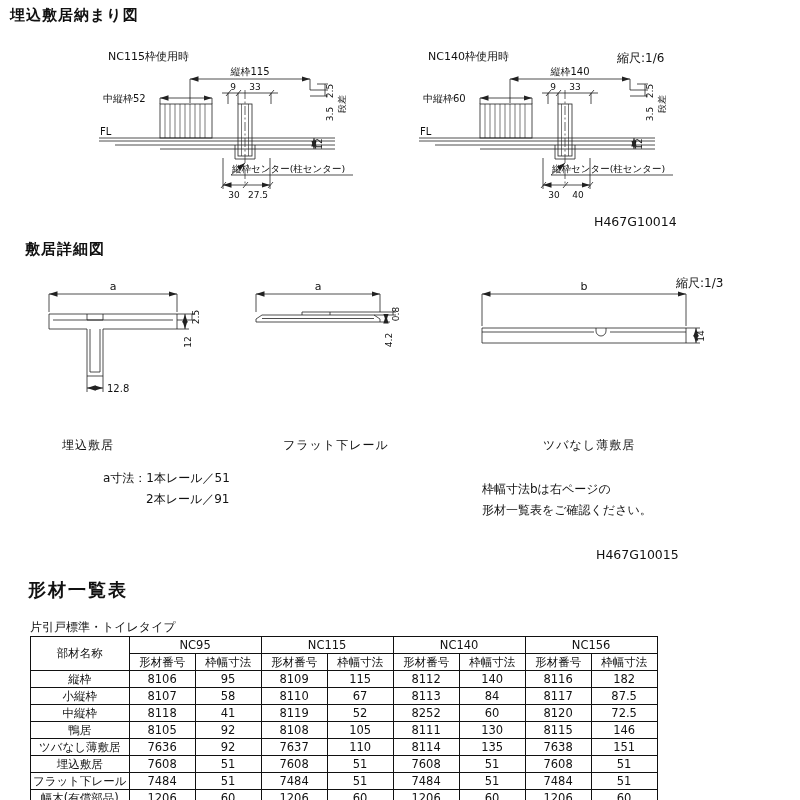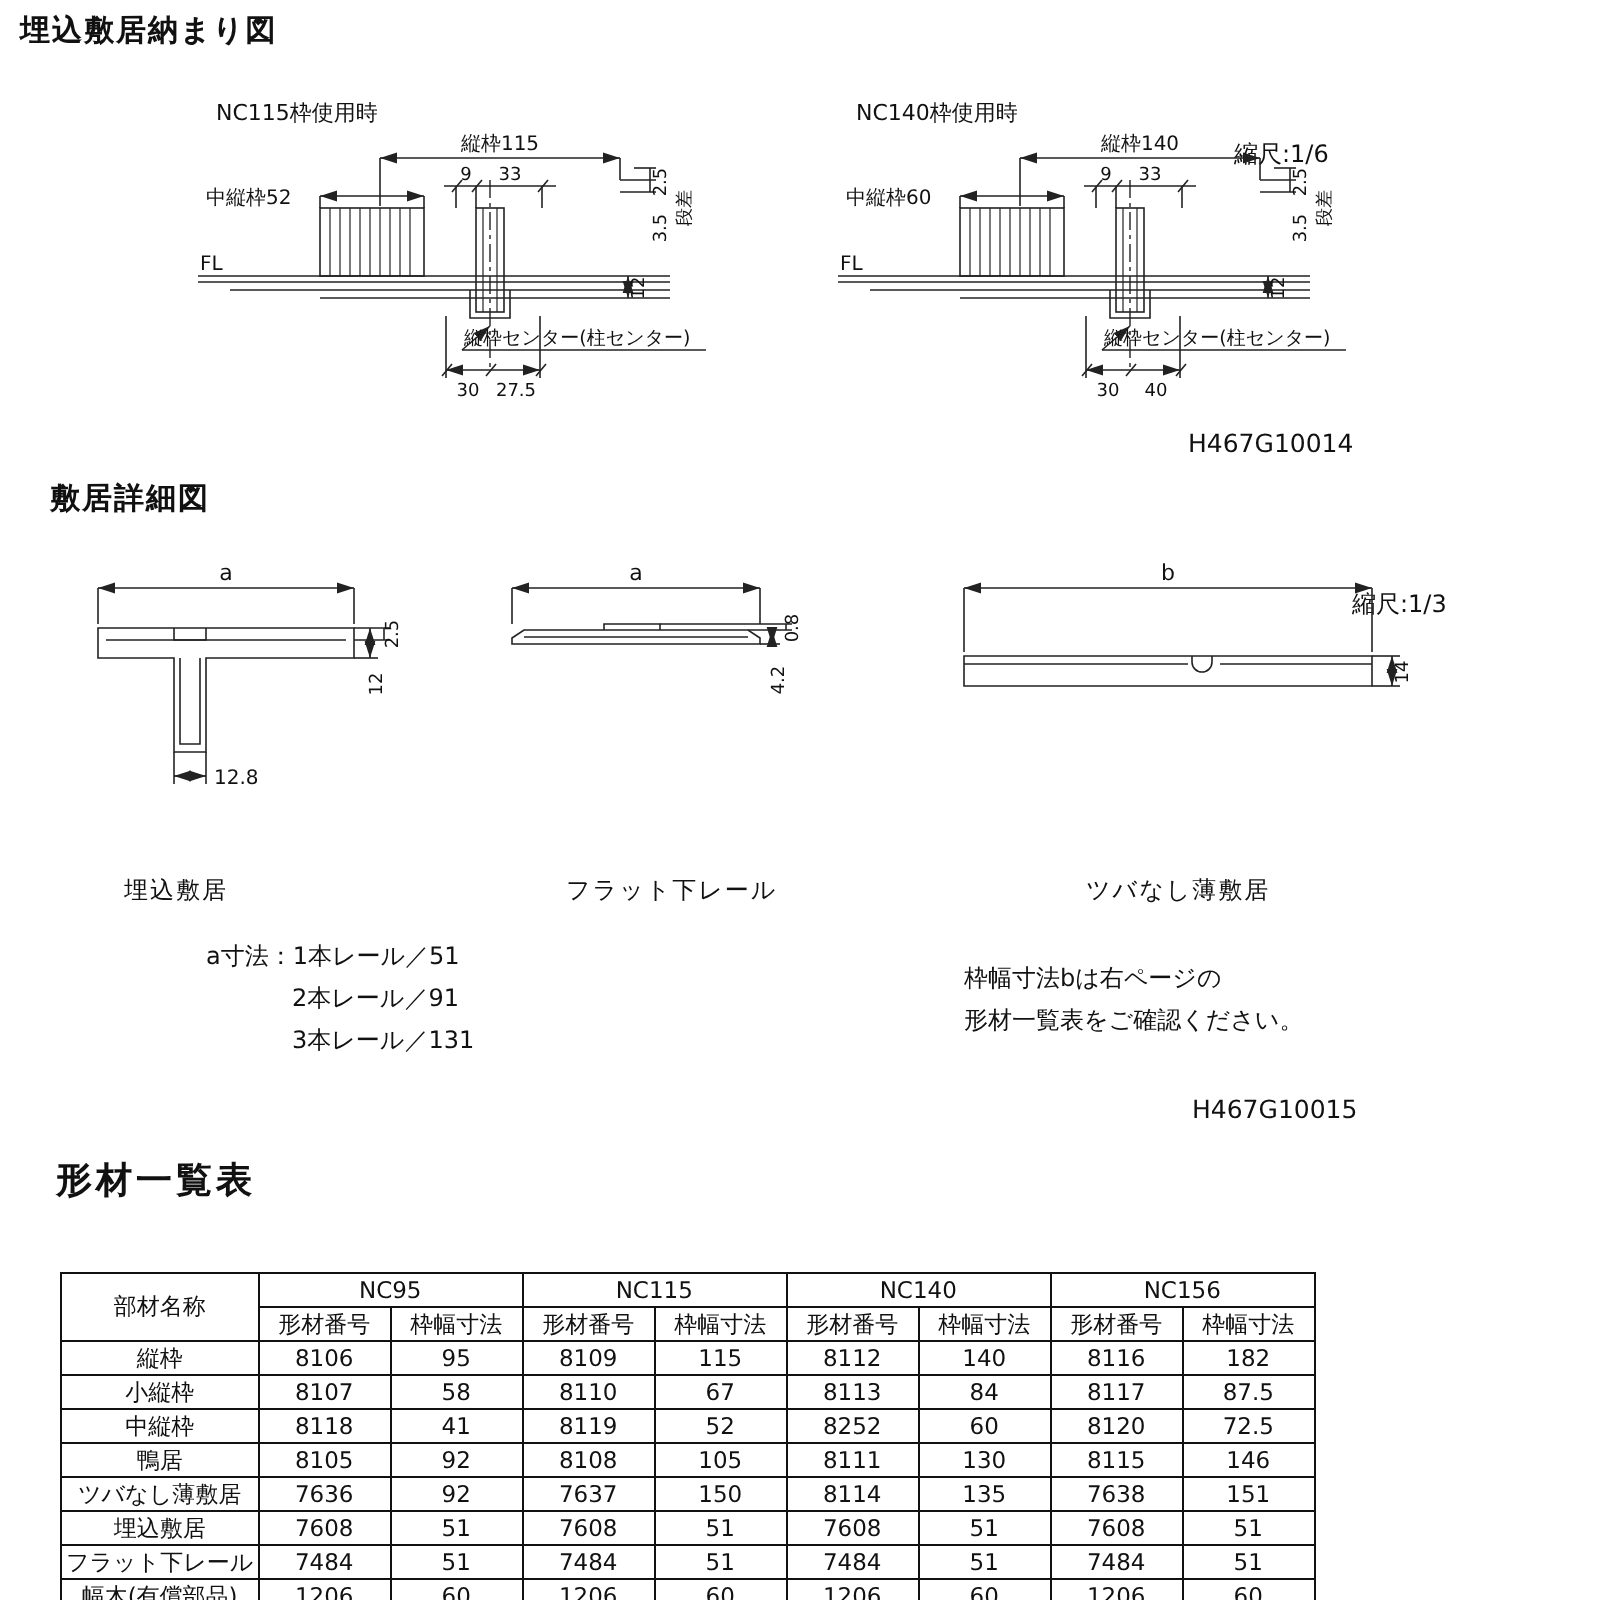--- a/index.html
+++ b/index.html
@@ -4,21 +4,21 @@
 <style>
   html,body{margin:0;padding:0;}
   body{
     width:800px;height:800px;background:#ffffff;color:#111;
     font-family:"DejaVu Sans","Liberation Sans",sans-serif;
     position:relative;overflow:hidden;
   }
   .abs{position:absolute;}
   .sec-heading{font-size:15px;font-weight:bold;letter-spacing:1px;text-align:right;}
   .big-heading{font-size:18px;font-weight:bold;letter-spacing:2px;}
-  .small{font-size:12px;margin-top:19px;}
+  .small{font-size:12px;}
   .code{font-size:12.5px;}
   .profile-label{font-size:12px;letter-spacing:1px;}
   .note{font-size:12px;line-height:21px;}
   .note .indent{padding-left:43px;}
   svg{overflow:visible;display:block;}
   svg text{fill:#111;font-family:"DejaVu Sans","Liberation Sans",sans-serif;}
   .t9{font-size:9px;}
   .t95{font-size:9.5px;}
   .t10{font-size:10px;}
   .t11{font-size:11px;}
@@ -305,21 +305,20 @@
   <text class="t9 mid" transform="rotate(-90 234 58)" x="234" y="58">14</text>
 </svg>
 
 <div class="abs profile-label" style="left:62px;top:437px;">埋込敷居</div>
 <div class="abs profile-label" style="left:283px;top:437px;">フラット下レール</div>
 <div class="abs profile-label" style="left:543px;top:437px;">ツバなし薄敷居</div>
 
 <div class="abs note" style="left:103px;top:468px;">
   <div>a寸法：1本レール／51</div>
   <div class="indent">2本レール／91</div>
-  <div class="indent">3本レール／131</div>
 </div>
 
 <div class="abs note" style="left:482px;top:479px;">
   <div>枠幅寸法bは右ページの</div>
   <div>形材一覧表をご確認ください。</div>
 </div>
 
 <div class="abs big-heading" style="left:28px;top:578px;">形材一覧表</div>
 <div class="abs small" style="left:30px;top:619px;">片引戸標準・トイレタイプ</div>
 
@@ -398,21 +397,21 @@
           <td>8111</td>
           <td>130</td>
           <td>8115</td>
           <td>146</td>
         </tr>
         <tr>
           <td>ツバなし薄敷居</td>
           <td>7636</td>
           <td>92</td>
           <td>7637</td>
-          <td>150</td>
+          <td>110</td>
           <td>8114</td>
           <td>135</td>
           <td>7638</td>
           <td>151</td>
         </tr>
         <tr>
           <td>埋込敷居</td>
           <td>7608</td>
           <td>51</td>
           <td>7608</td>

